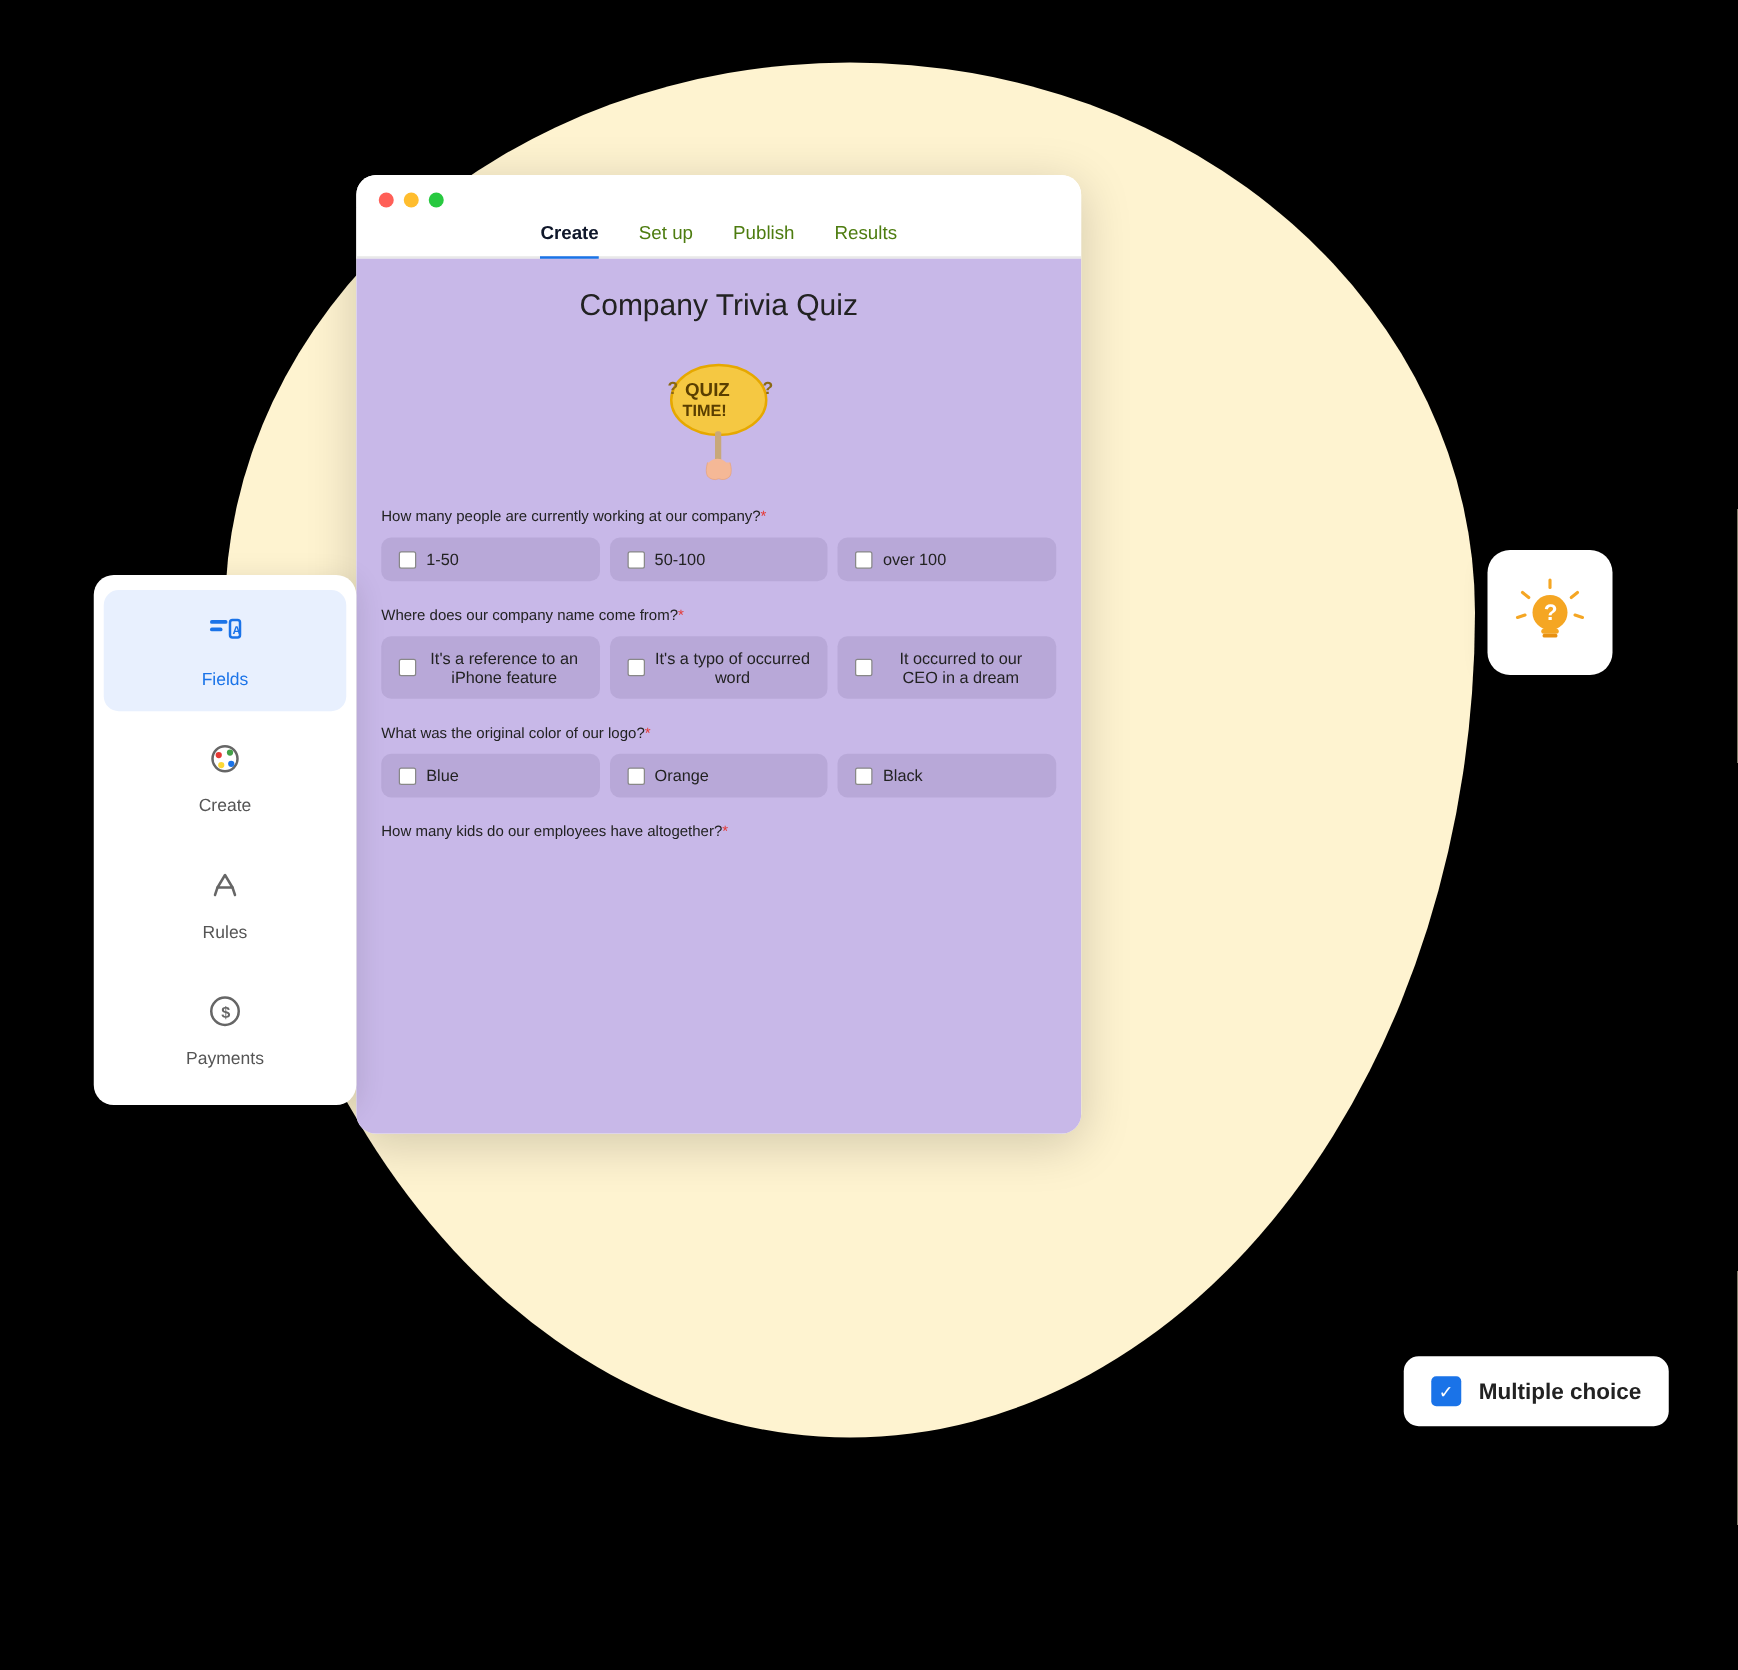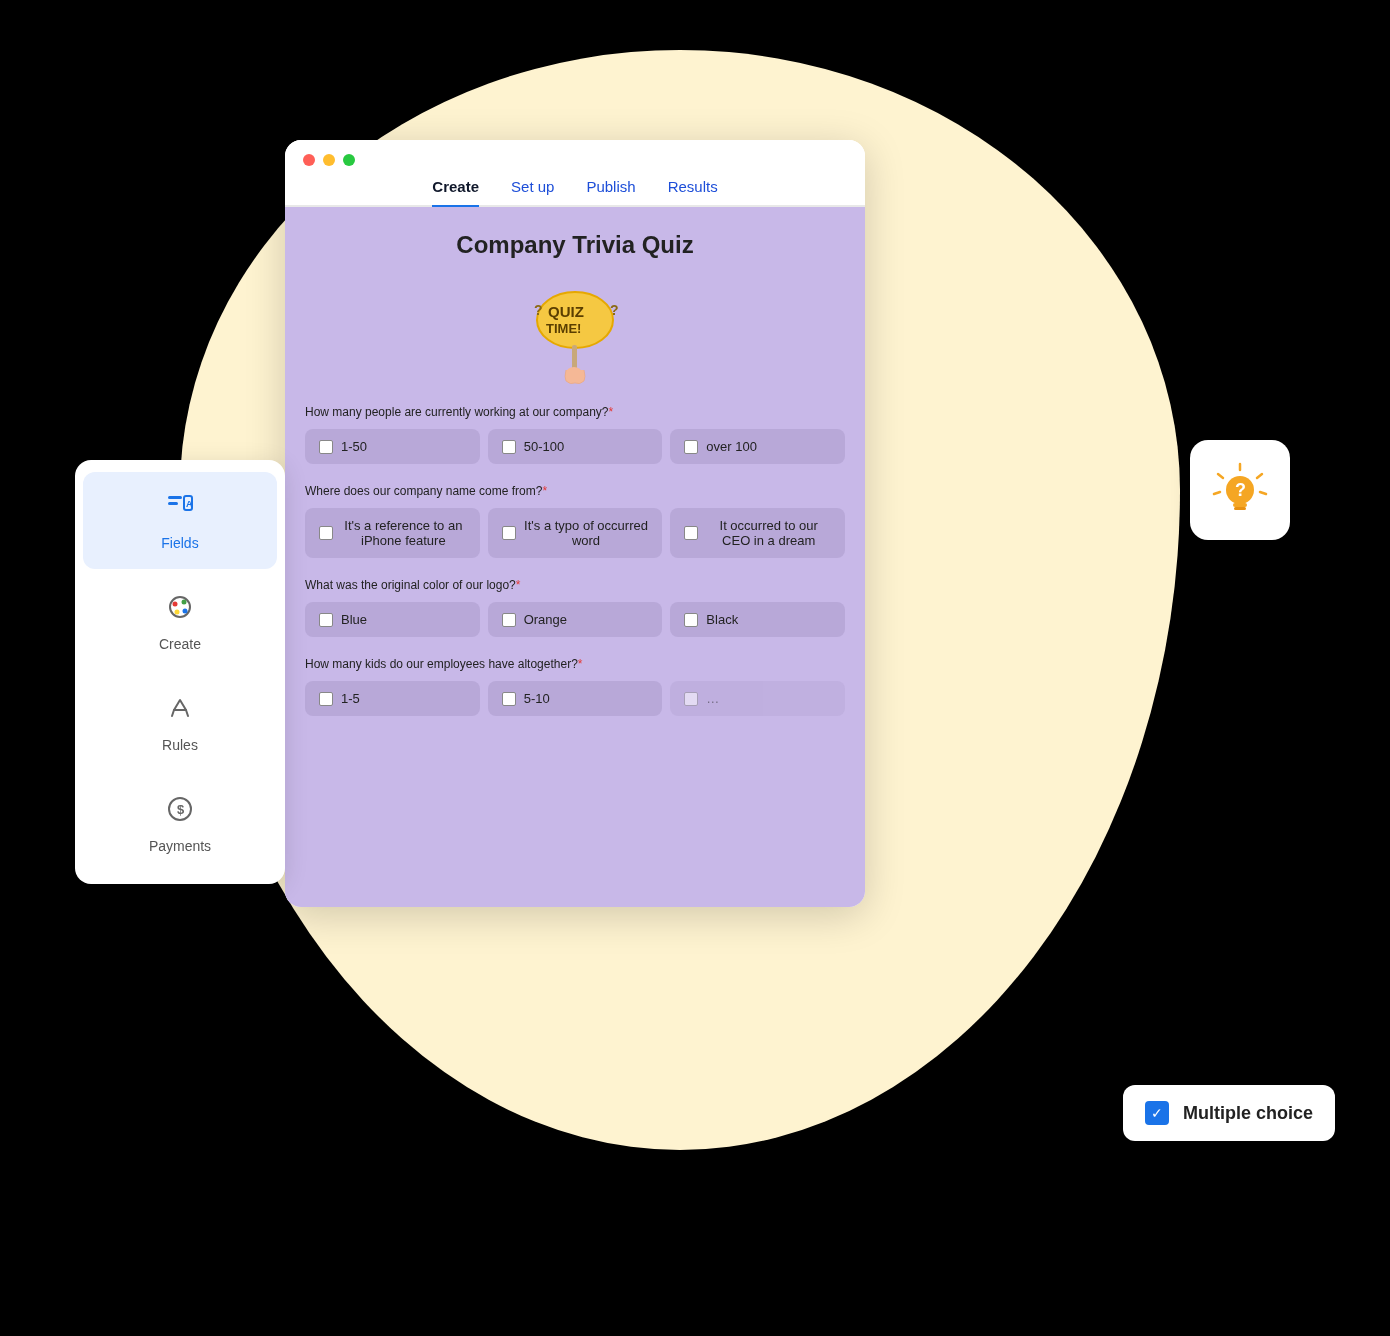--- a/index.html
+++ b/index.html
@@ -102,21 +102,21 @@
       display: flex;
       justify-content: center;
       gap: 32px;
       padding: 12px 0 0 0;
       border-bottom: 2px solid #e8e8e8;
       background: #fff;
     }
 
     .browser-tab {
       font-size: 15px;
-      color: #1d4ed8;
+      color: #4d7c0f;
       padding-bottom: 10px;
       cursor: pointer;
       border-bottom: 2px solid transparent;
       margin-bottom: -2px;
     }
 
     .browser-tab.active {
       color: #0f172a;
       border-bottom: 2px solid #1a73e8;
       font-weight: 600;
@@ -125,21 +125,21 @@
     
     .quiz-content {
       background: #c8b8e8;
       padding: 24px 20px 32px 20px;
       min-height: 700px;
     }
 
     .quiz-title {
       text-align: center;
       font-size: 24px;
-      font-weight: 700;
+      font-weight: 400;
       color: #222;
       margin-bottom: 16px;
     }
 
     .question-block {
       margin-bottom: 20px;
     }
 
     .question-text {
       font-size: 12px;
@@ -388,34 +388,20 @@
           <div class="option-checkbox"></div>
           <span>Black</span>
         </button>
       </div>
     </div>
 
     <div class="question-block">
       <div class="question-text">
         <span>How many kids do our employees have altogether?</span><span class="required">*</span>
       </div>
-      <div class="options-grid">
-        <button class="option-btn">
-          <div class="option-checkbox"></div>
-          <span>1-5</span>
-        </button>
-        <button class="option-btn">
-          <div class="option-checkbox"></div>
-          <span>5-10</span>
-        </button>
-        <button class="option-btn" style="opacity:0.5">
-          <div class="option-checkbox"></div>
-          <span>…</span>
-        </button>
-      </div>
     </div>
   </div>
 </div>
 
 <div class="lightbulb-card">
   <svg width="60" height="60" viewBox="0 0 60 60">
 
     <line x1="30" y1="4" x2="30" y2="10" stroke="#f5a623" stroke-width="2.5" stroke-linecap="round"></line>
     <line x1="52" y1="14" x2="47" y2="18" stroke="#f5a623" stroke-width="2.5" stroke-linecap="round"></line>
     <line x1="56" y1="34" x2="50" y2="32" stroke="#f5a623" stroke-width="2.5" stroke-linecap="round"></line>

